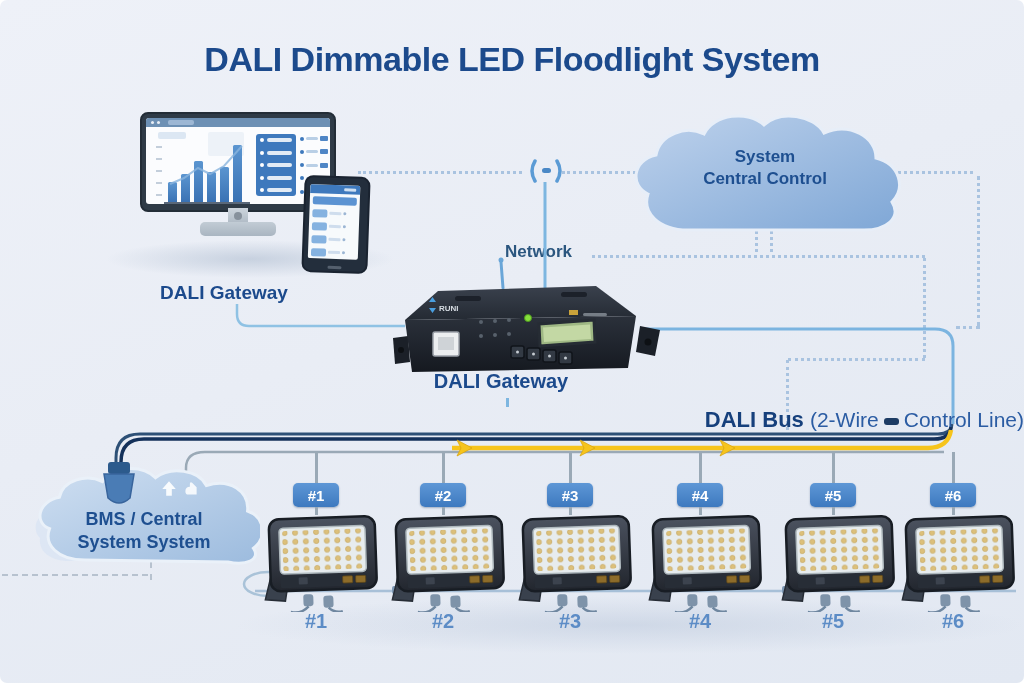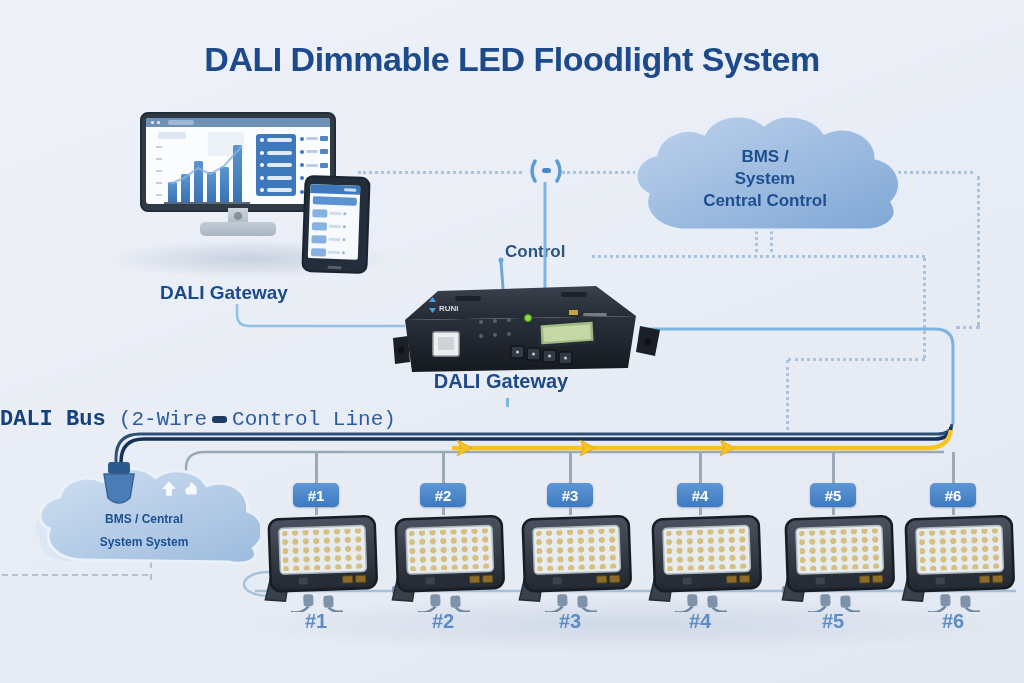--- a/index.html
+++ b/index.html
@@ -1,34 +1,34 @@
 <!DOCTYPE html>
 <html style="--accent: #1c4a8c; --cloudText: #1e4f90; --busNavy: #14315a; --busNavyLight: #2d5076; --busYellow: #f6c41c; --badgeBlue: #4a84c8; --lineGray: #9aa9b6; --connectorBlue: #7db6e0; --dottedBlue: #a9c3e0; --captionBlue: #5c8cc6;"><head>
 <meta charset="utf-8">
 <style>
   html,body{margin:0;padding:0;}
   #stage{position:relative;width:1024px;height:683px;overflow:hidden;
     font-family:"Liberation Sans",sans-serif;
-    background:linear-gradient(160deg,#eef1f8 0%,#e9edf5 45%,#e2e8f2 100%);}
+    background:linear-gradient(160deg,#eef1f8 0%,#e9edf5 45%,#e2e8f2 100%);border-radius:7px;}
   .abs{position:absolute;}
   
   .title{left:0;right:0;top:40px;text-align:center;font-size:34px;font-weight:bold;
     color:var(--accent,#1c4a8c);letter-spacing:-.5px;z-index:6;}
   .lbl{color:var(--accent,#1c4a8c);font-weight:bold;z-index:6;}
   .monitor-label{left:124px;top:282px;width:200px;text-align:center;font-size:19px;}
   .gateway-label{left:395px;top:370px;width:212px;text-align:center;font-size:20px;}
   .network-label{left:505px;top:242px;font-size:17px;font-weight:600;color:#2b567f;}
-  .bus-label{left:0;right:0;top:407px;text-align:left;font-size:22px;z-index:6;font-family:Liberation Mono, monospace;}
+  .bus-label{left:0;right:0;top:407px;text-align:right;font-size:22px;z-index:6;}
   .bus-label .b{font-weight:800;color:#16407c;}
   .bus-label .r{font-weight:500;color:#2b5ca3;font-size:21px;}
   .wire-chip{display:inline-block;width:15px;height:7px;border-radius:3px;
     background:#1d3c64;margin:0 5px;vertical-align:middle;}
   .cloud-text{z-index:4;text-align:center;font-weight:bold;color:var(--cloudText,#1e4f90);}
   .cloud-top-text{left:640px;top:146px;width:250px;font-size:17px;line-height:22px;}
-  .cloud-bottom-text{left:38px;top:508px;width:212px;font-size:12px;line-height:23px;text-align:center;}
+  .cloud-bottom-text{left:38px;top:508px;width:212px;font-size:18px;line-height:23px;text-align:center;}
   .fl-caption{top:158px;left:0;width:132px;text-align:center;font-size:20px;font-weight:600;
     color:var(--captionBlue,#5c8cc6);}
   
   .dot-h{border-top:3px dotted var(--dottedBlue,#a9c3e0);z-index:1;}
   .dot-v{border-left:3px dotted var(--dottedBlue,#a9c3e0);z-index:1;}
   .dash-h{border-top:2px dashed #b7c2cf;z-index:1;}
   .dash-v{border-left:2px dashed #b7c2cf;z-index:1;}
   .tick{width:3px;height:9px;background:var(--connectorBlue,#7db6e0);z-index:5;}
   
   .monitor{left:140px;top:112px;width:196px;height:132px;z-index:3;}
@@ -168,21 +168,20 @@
     </g>
   </svg>
 
   <div class="abs row-shadow"></div>
   <div class="abs monitor-shadow"></div>
 
   <svg class="abs cloud" style="left:622px;top:108px;" width="286" height="128" viewBox="0 0 286 128">
     <path d="M66 122 C36 122 20 104 26 86 C8 78 10 52 34 47 C38 26 64 17 82 26 C92 6 126 2 142 17 C158 2 192 7 202 25 C228 14 254 29 254 50 C278 56 284 80 270 94 C280 110 264 122 242 122 Z" fill="url(#gCloudTop)" stroke="#e7eef8" stroke-width="3"></path>
   </svg>
   <div class="abs cloud-text cloud-top-text">
-    <div>BMS /</div>
     <div>System</div>
     <div>Central Control</div>
   </div>
 
   <svg class="abs cloud" style="left:28px;top:462px;" width="232" height="104" viewBox="0 0 232 104">
     <path d="M120 22 C136 8 166 12 174 28 C196 24 214 38 212 54 C230 62 230 84 210 92 C204 102 188 102 180 98 H50 C28 102 10 92 12 76 C2 66 10 48 28 48 C30 32 52 26 64 34 C74 18 104 14 120 22 Z" fill="#dbe6f4" opacity="0.9"></path>
     <path d="M58 98 C30 98 16 82 22 66 C6 60 10 38 32 34 C36 16 60 10 76 18 C86 2 116 0 130 14 C146 2 174 6 182 22 C206 14 226 28 224 48 C242 54 244 76 230 86 C238 98 222 104 204 100 Z" transform="translate(0,2) scale(0.98)" fill="url(#gCloudBot)" stroke="#eaf1f9" stroke-width="3"></path>
   </svg>
   <div class="abs cloud-text cloud-bottom-text">
     <div>BMS / Central</div>
@@ -314,21 +313,21 @@
     <div class="p-home"></div>
   </div>
 
   <div class="abs lbl monitor-label">DALI Gateway</div>
 
   <svg class="abs wifi" width="38" height="30" viewBox="0 0 38 30">
     <path d="M8 4 Q2 14 8 24" fill="none" stroke="#5b9bd5" stroke-width="3.5" stroke-linecap="round"></path>
     <path d="M30 4 Q36 14 30 24" fill="none" stroke="#5b9bd5" stroke-width="3.5" stroke-linecap="round"></path>
     <rect x="15" y="11" width="9" height="5" rx="2.5" fill="#4a88c6"></rect>
   </svg>
-  <div class="abs network-label">Control</div>
+  <div class="abs network-label">Network</div>
 
   <svg class="abs devsvg" width="272" height="134" viewBox="0 0 272 134">
     <path d="M110 38 L108 12" stroke="#6aa6d8" stroke-width="3" stroke-linecap="round"></path>
     <circle cx="108" cy="10" r="2.5" fill="#6aa6d8"></circle>
     <polygon points="0,88 15,86 17,112 2,114" fill="#1b2028"></polygon>
     <circle cx="8" cy="100" r="3" fill="#0d1014"></circle>
     <polygon points="247,76 267,80 262,106 243,102" fill="#1b2028"></polygon>
     <circle cx="255" cy="92" r="3.5" fill="#0d1014"></circle>
     <polygon points="12,70 243,66 203,36 45,41" fill="url(#gTopFace)"></polygon>
     <rect x="62" y="46" width="26" height="5" rx="2.5" fill="#1c212a"></rect>

